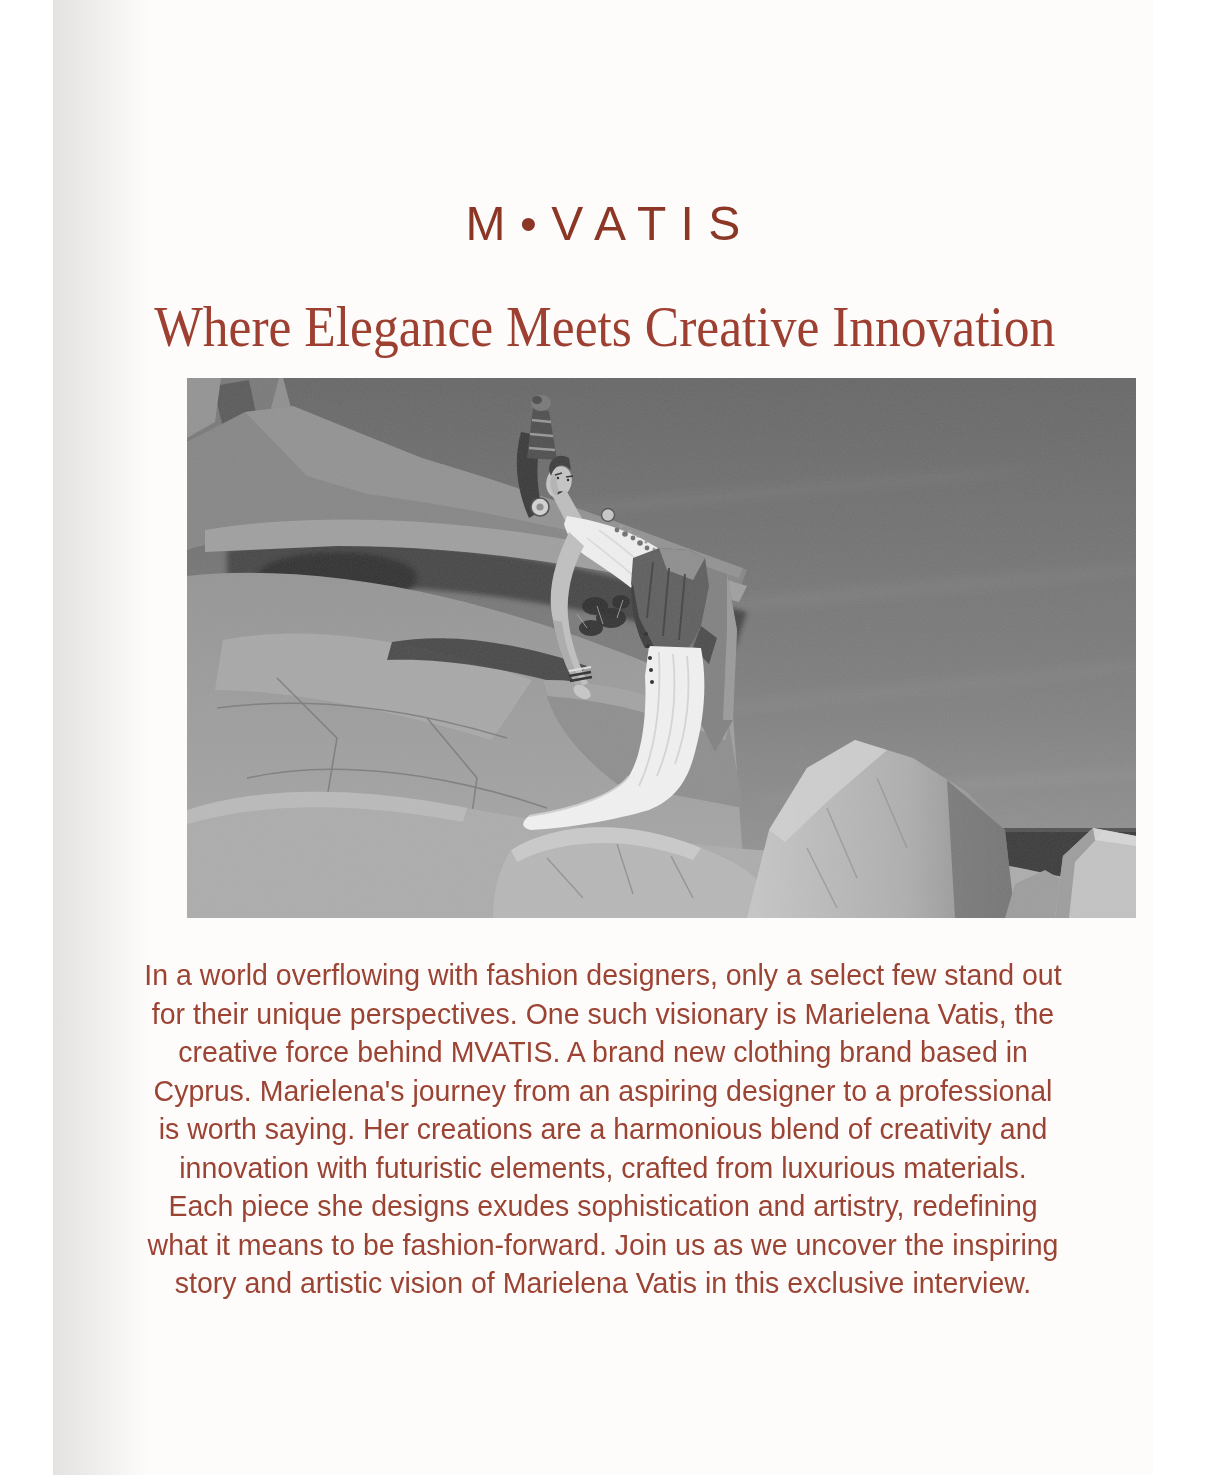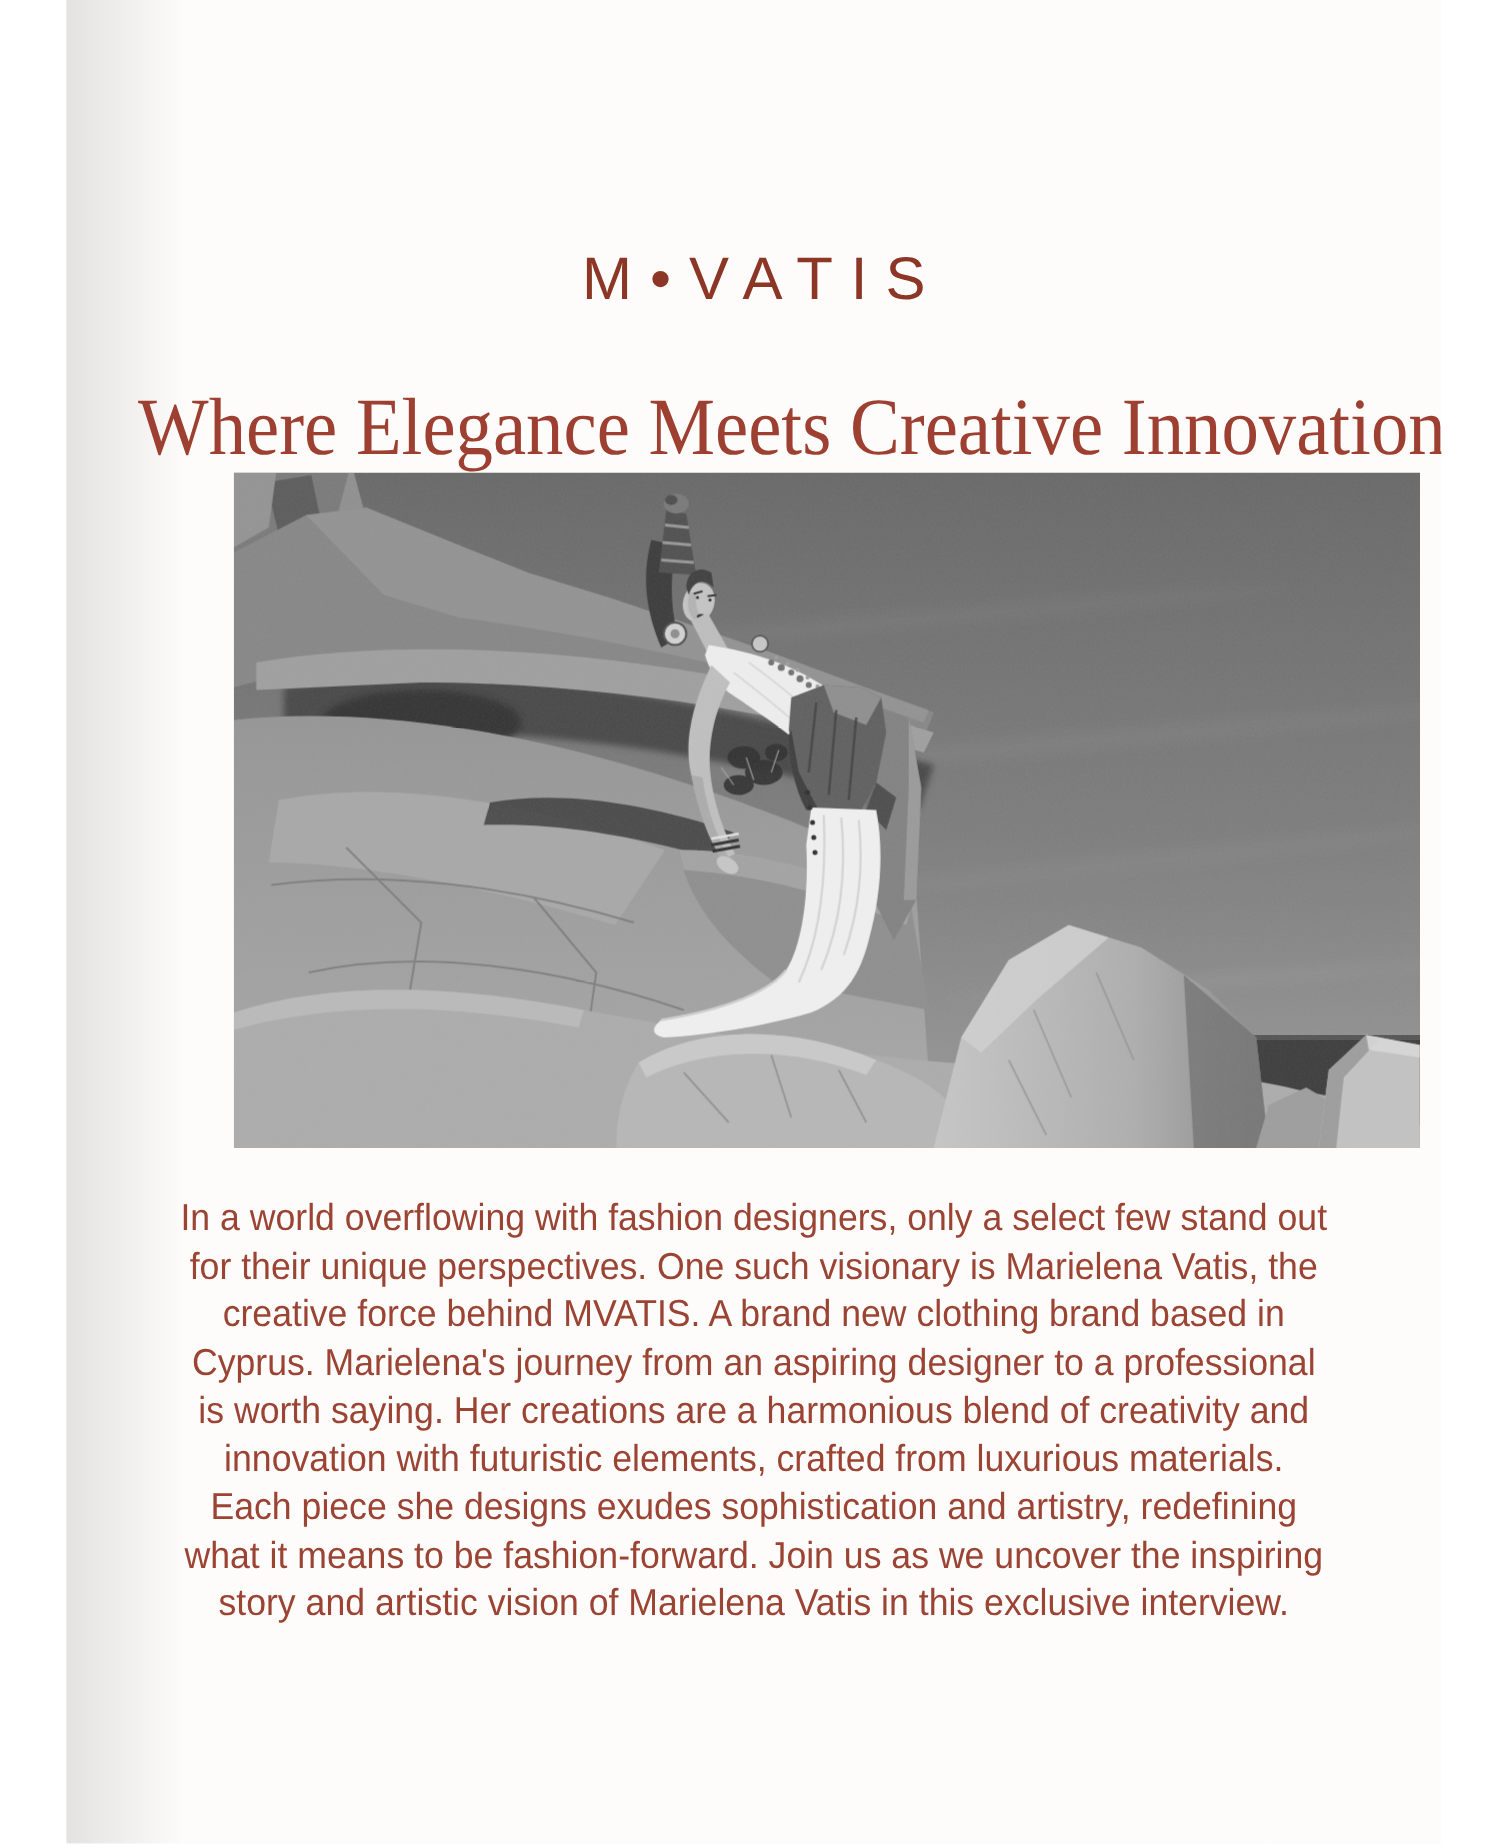--- a/index.html
+++ b/index.html
@@ -12,23 +12,23 @@
     position:absolute; left:0; top:0; bottom:0; width:96px;
     background:linear-gradient(90deg, rgba(58,54,52,0.13), rgba(58,54,52,0));
     pointer-events:none;
   }
   .brand {
     position:absolute; top:196px; left:0; width:100%; margin:0;
     text-align:center; font-size:48px; font-weight:400;
     letter-spacing:0.30em; text-indent:0.30em; color:#8c3626;
   }
   .tagline {
-    position:absolute; top:293px; left:0; width:100%; margin:12px;
+    position:absolute; top:293px; left:0; width:100%; margin:2px;
     text-align:center; font-family:"Liberation Serif", serif;
-    font-size:65px; font-weight:400; color:#9e4031;
+    font-size:56px; font-weight:400; color:#9e4031;
   }
   .tagline-inner {
     display:inline-block; transform:scaleX(0.92); transform-origin:50% 50%;
     white-space:nowrap;
   }
   .hero {
     position:absolute; top:378px; left:134px; width:949px; height:540px; margin:0;
   }
   .hero svg { display:block; width:949px; height:540px; }
   .body-copy {

